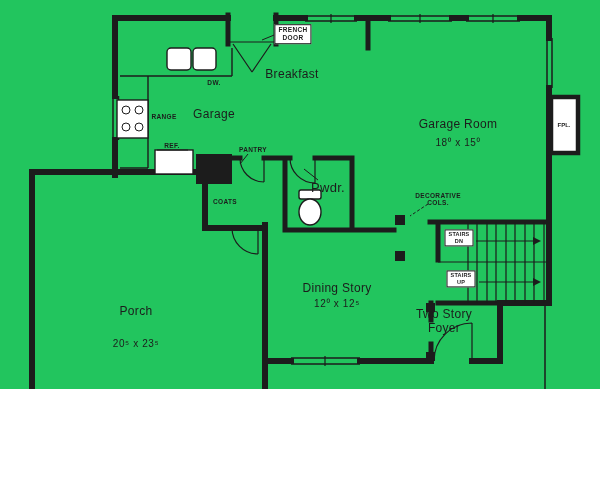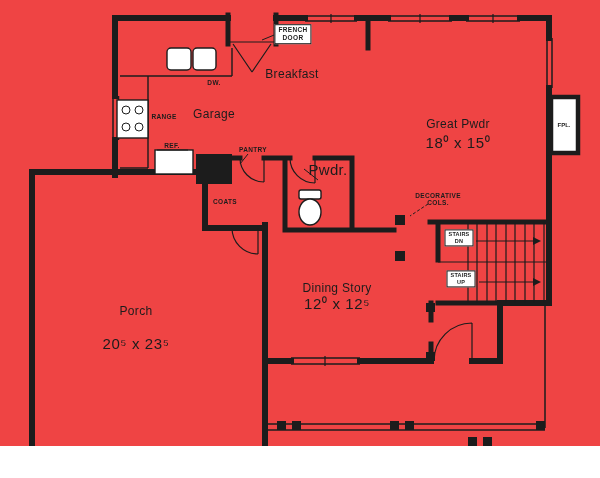--- a/index.html
+++ b/index.html
@@ -1,22 +1,22 @@
 <!DOCTYPE html>
 <html><head>
 <meta charset="utf-8">
 <style>
   html,body{margin:0;padding:0;background:#fff;}
-  .canvas{position:relative;width:600px;height:446px;background:#ef4444;overflow:hidden;
+  .canvas{position:relative;width:600px;height:389px;background:#22c55e;overflow:hidden;
           font-family:"Liberation Sans",sans-serif;color:#1c1c1c;}
   .plan-svg{position:absolute;left:0;top:0;}
   .lbl{position:absolute;transform:translate(-50%,-50%);white-space:pre-line;text-align:center;
        line-height:1.15;color:#1c1c1c;z-index:5;}
   .room{font-size:12px;letter-spacing:.3px;}
-  .dims{font-size:15px;letter-spacing:.6px;}
+  .dims{font-size:10px;letter-spacing:.6px;}
   .sm{font-size:6.5px;letter-spacing:.35px;font-weight:bold;}
   .xs{font-size:5.5px;letter-spacing:.2px;font-weight:bold;}
   .boxed{background:#fff;border:1px solid #1c1c1c;padding:1px 3px;line-height:1.2;}
   .copyright{position:absolute;left:40px;top:413px;font-size:8px;letter-spacing:.2px;z-index:5;}
 </style>
 </head>
 <body>
 
 <div class="canvas">
 
@@ -115,27 +115,29 @@
       <rect x="536" y="421" width="9" height="9"></rect>
       <rect x="468" y="437" width="9" height="9"></rect>
       <rect x="483" y="437" width="9" height="9"></rect>
       <rect x="398" y="448" width="9" height="9"></rect>
       <rect x="413" y="448" width="9" height="9"></rect>
     </g>
   </svg>
 
   <div class="lbl room" style="left:292px;top:75px">Breakfast</div>
   <div class="lbl room" style="left:214px;top:115px">Garage</div>
-  <div class="lbl room" style="left:458px;top:125px">Great Pwdr</div>
+  <div class="lbl room" style="left:458px;top:125px">Garage Room</div>
   <div class="lbl dims" style="left:458px;top:143px">18⁰ x 15⁰</div>
   <div class="lbl room" style="left:337px;top:289px">Dining Story</div>
   <div class="lbl dims" style="left:337px;top:304px">12⁰ x 12⁵</div>
   <div class="lbl room" style="left:136px;top:312px">Porch</div>
   <div class="lbl dims" style="left:136px;top:344px">20⁵ x 23⁵</div>
-  <div class="lbl room" style="left:328px;top:170px;font-size:15px">Pwdr.</div>
+  <div class="lbl room" style="left:444px;top:322px">Two Story
+Foyer</div>
+  <div class="lbl room" style="left:328px;top:188px;font-size:13px">Pwdr.</div>
 
   <div class="lbl sm boxed" style="left:293px;top:34px">FRENCH
 DOOR</div>
   <div class="lbl sm" style="left:214px;top:83px">DW.</div>
   <div class="lbl sm" style="left:164px;top:117px">RANGE</div>
   <div class="lbl sm" style="left:172px;top:146px">REF.</div>
   <div class="lbl sm" style="left:253px;top:150px">PANTRY</div>
   <div class="lbl sm" style="left:225px;top:202px">COATS</div>
   <div class="lbl sm" style="left:438px;top:199px">DECORATIVE
 COLS.</div>

